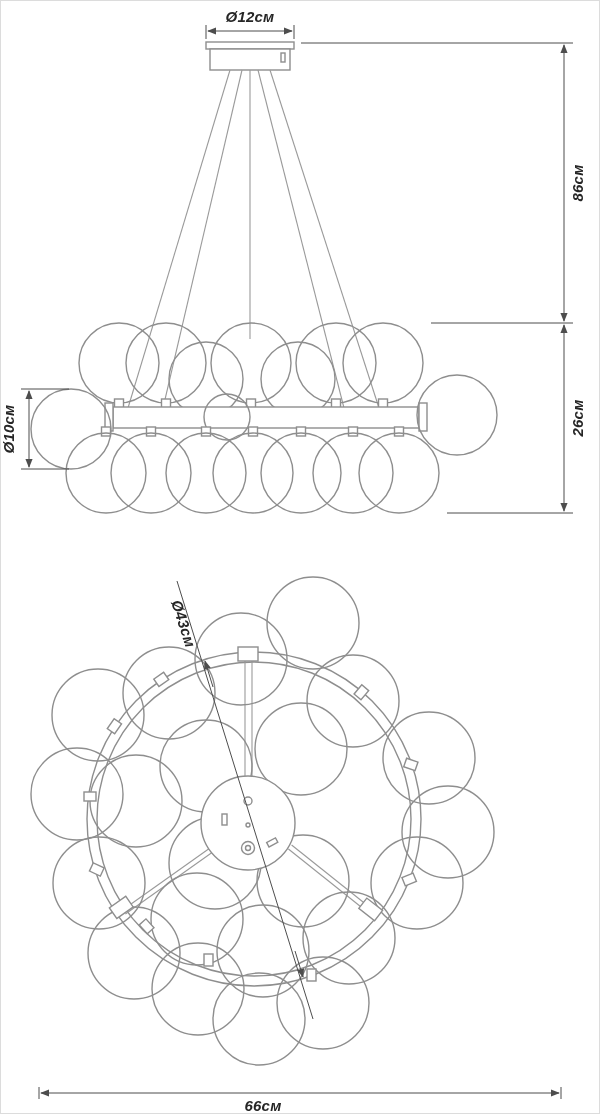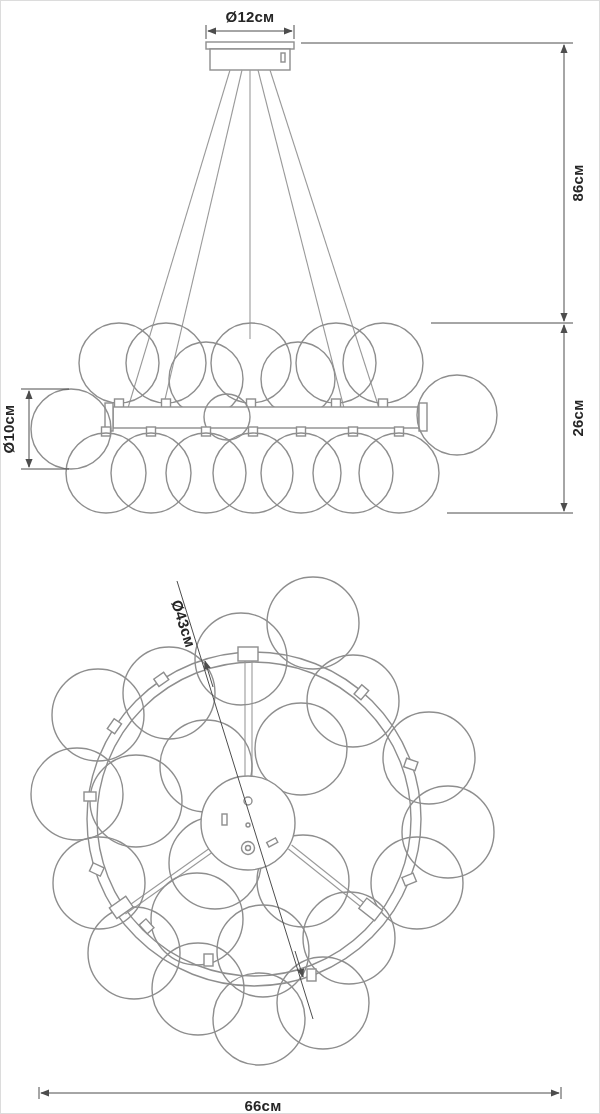--- a/index.html
+++ b/index.html
@@ -1,20 +1,21 @@
 <!DOCTYPE html>
 <html><head>
 <meta charset="utf-8">
 <style>
   html, body { margin: 0; padding: 0; background: #ffffff; }
   .page {
     width: 600px; height: 1114px; position: relative;
     background: #ffffff; box-sizing: border-box;
     border: 1px solid #dcdcdc; overflow: hidden;
     font-family: "Liberation Sans", sans-serif;
+    font-style: italic;
   }
   svg { display: block; }
   .ln    { fill: none; stroke: #8e8e8e; stroke-width: 1.4; }
   .lnthin{ fill: none; stroke: #9a9a9a; stroke-width: 1.1; }
   .solid { fill: #ffffff; stroke: #8e8e8e; stroke-width: 1.4; }
   .dim   { fill: none; stroke: #4d4d4d; stroke-width: 1; }
   .dimtxt{
     fill: #262626; font-family: "Liberation Sans", sans-serif;
     font-size: 15px; font-weight: 600; letter-spacing: 0.2px;
   }

